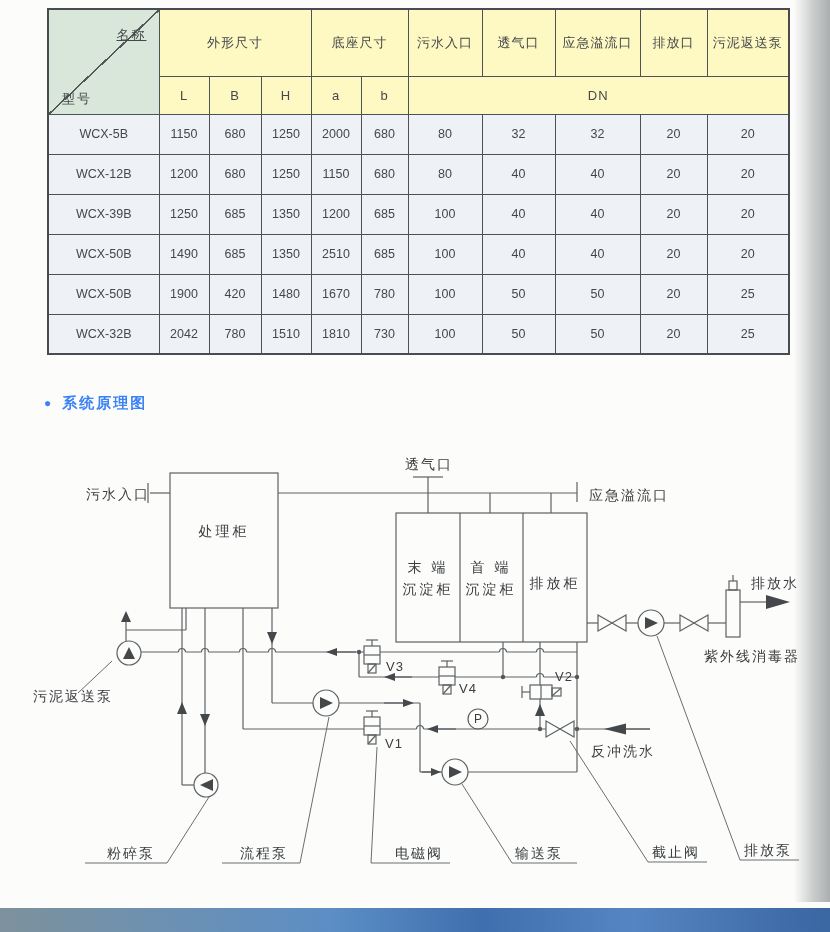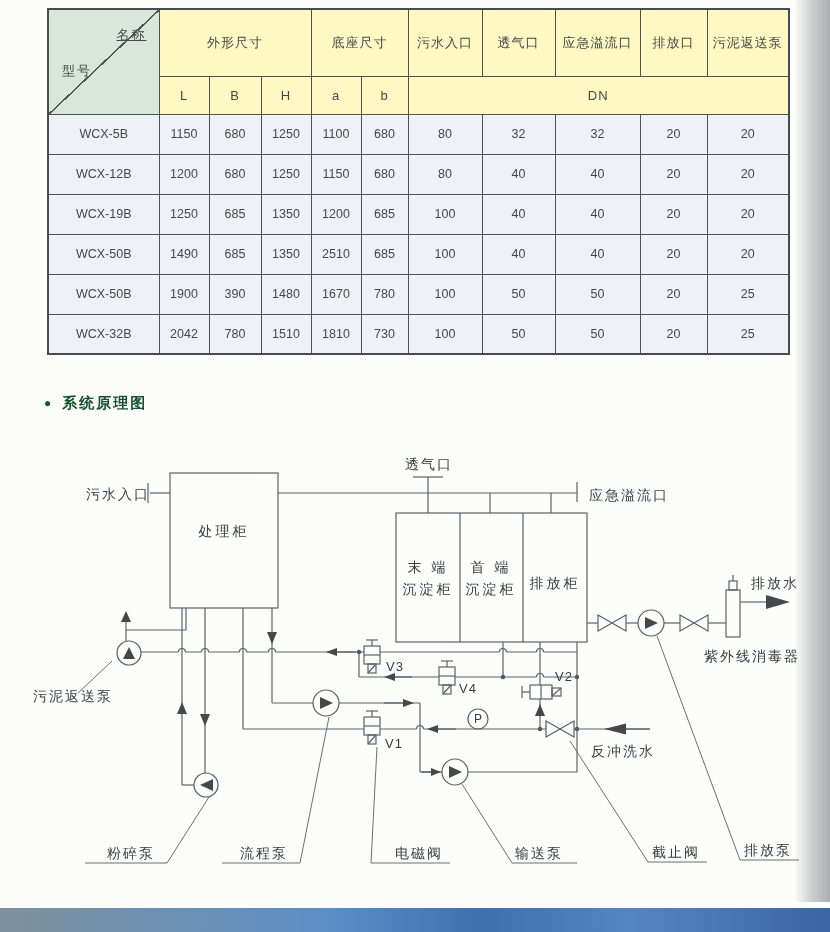--- a/index.html
+++ b/index.html
@@ -34,25 +34,25 @@
   tr.r-head1{height:67px;}
   tr.r-head2{height:38px;}
   tr.r-data{height:40px;}
   th.diag{
     position:relative;background:#d8e7da;
     background-image:linear-gradient(to bottom right,
       rgba(0,0,0,0) calc(50% - .8px),#54575a calc(50% - .8px),
       #54575a calc(50% + .8px),rgba(0,0,0,0) calc(50% + .8px));
   }
   th.diag .c-top{position:absolute;top:16px;right:12px;letter-spacing:2px;text-decoration:underline;}
-  th.diag .c-bot{position:absolute;bottom:34px;left:13px;letter-spacing:2px;text-align:center;}
+  th.diag .c-bot{position:absolute;bottom:6px;left:13px;letter-spacing:2px;text-align:center;}
   
   .sec-title{
     position:absolute;left:44px;top:394px;font-size:15px;font-weight:bold;
-    letter-spacing:2px;color:#14532d;
+    letter-spacing:2px;color:#3b82f6;
   }
   .sec-title .bullet{font-size:12px;margin-right:9px;vertical-align:1px;}
   
   svg.diagram{position:absolute;left:0;top:0;}
   .ln{stroke:#5d6164;stroke-width:1.2;fill:none;}
   .thin{stroke:#6a6e71;stroke-width:1;fill:none;}
   .sym{stroke:#5d6164;stroke-width:1.2;fill:none;}
   .arr{fill:#45484b;stroke:none;}
   .dot{fill:#54575a;stroke:none;}
   text.dlabel{font-family:"Liberation Sans","DejaVu Sans",sans-serif;font-size:14px;fill:#3a3d40;letter-spacing:2px;}
@@ -100,21 +100,21 @@
         <th>H</th>
         <th>a</th>
         <th>b</th>
         <th colspan="5">DN</th>
       </tr>
       <tr class="r-data">
         <td>WCX-5B</td>
         <td>1150</td>
         <td>680</td>
         <td>1250</td>
-        <td>1100</td>
+        <td>2000</td>
         <td>680</td>
         <td>80</td>
         <td>32</td>
         <td>32</td>
         <td>20</td>
         <td>20</td>
       </tr>
       <tr class="r-data">
         <td>WCX-12B</td>
         <td>1200</td>
@@ -122,21 +122,21 @@
         <td>1250</td>
         <td>1150</td>
         <td>680</td>
         <td>80</td>
         <td>40</td>
         <td>40</td>
         <td>20</td>
         <td>20</td>
       </tr>
       <tr class="r-data">
-        <td>WCX-19B</td>
+        <td>WCX-39B</td>
         <td>1250</td>
         <td>685</td>
         <td>1350</td>
         <td>1200</td>
         <td>685</td>
         <td>100</td>
         <td>40</td>
         <td>40</td>
         <td>20</td>
         <td>20</td>
@@ -150,21 +150,21 @@
         <td>685</td>
         <td>100</td>
         <td>40</td>
         <td>40</td>
         <td>20</td>
         <td>20</td>
       </tr>
       <tr class="r-data">
         <td>WCX-50B</td>
         <td>1900</td>
-        <td>390</td>
+        <td>420</td>
         <td>1480</td>
         <td>1670</td>
         <td>780</td>
         <td>100</td>
         <td>50</td>
         <td>50</td>
         <td>20</td>
         <td>25</td>
       </tr>
       <tr class="r-data">

